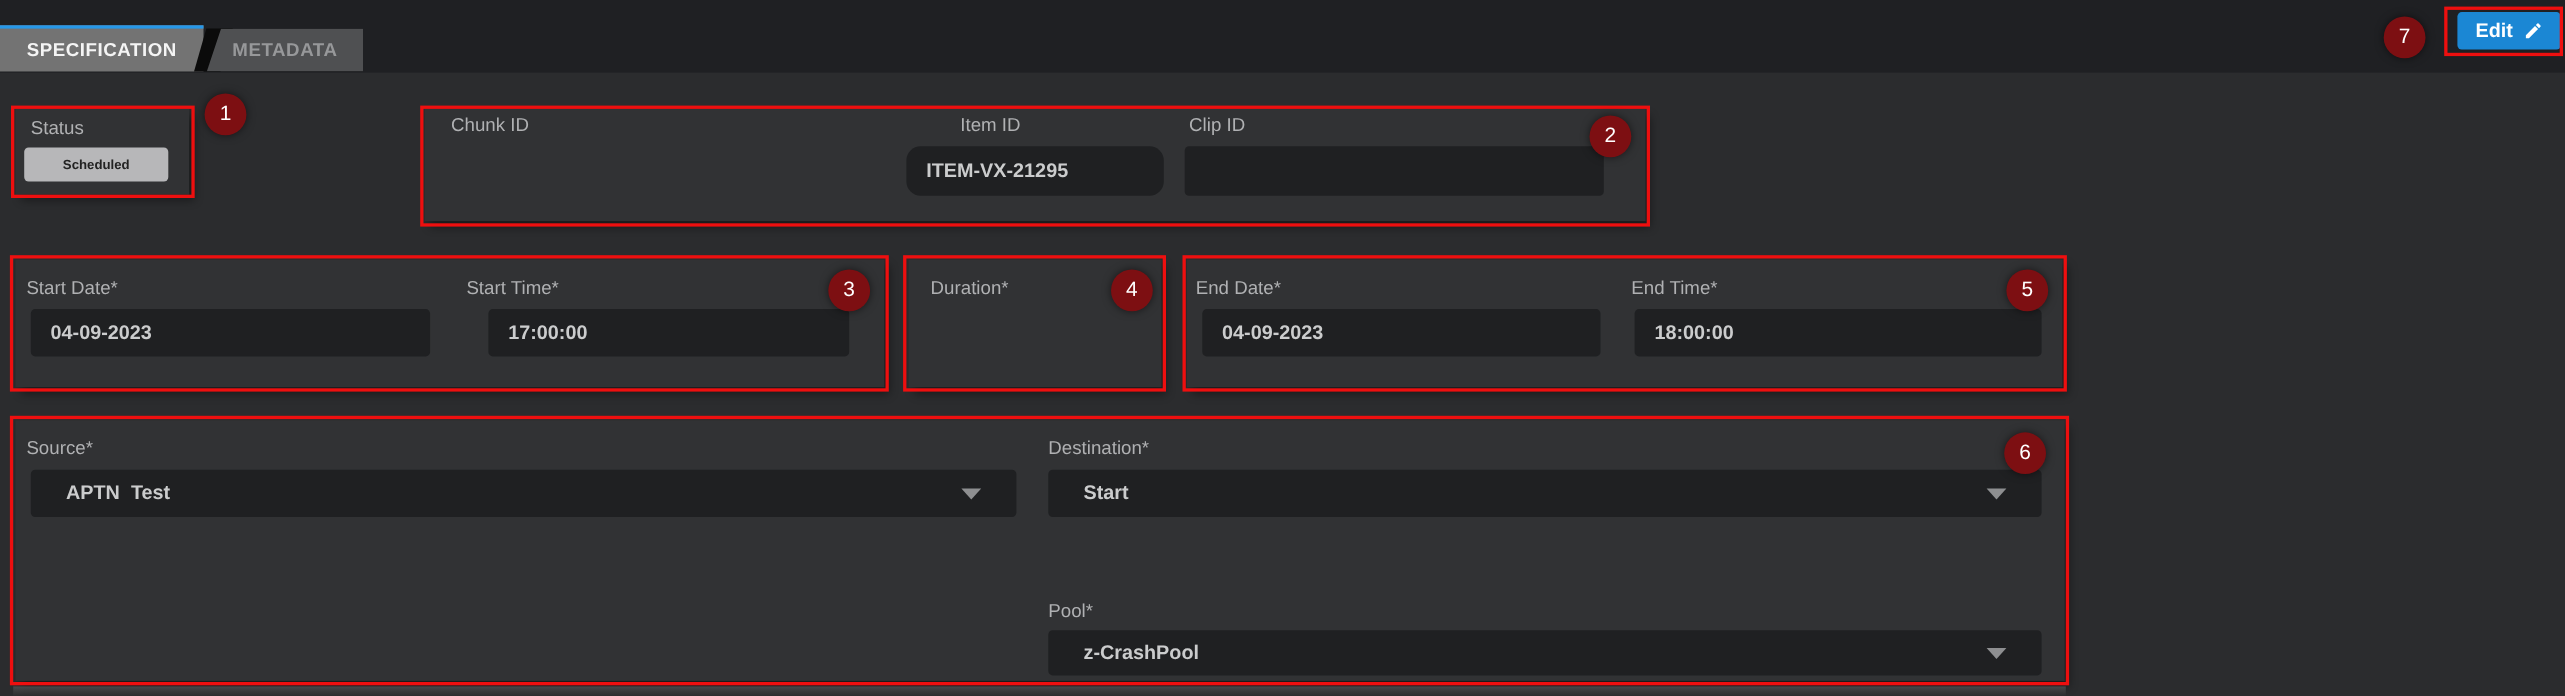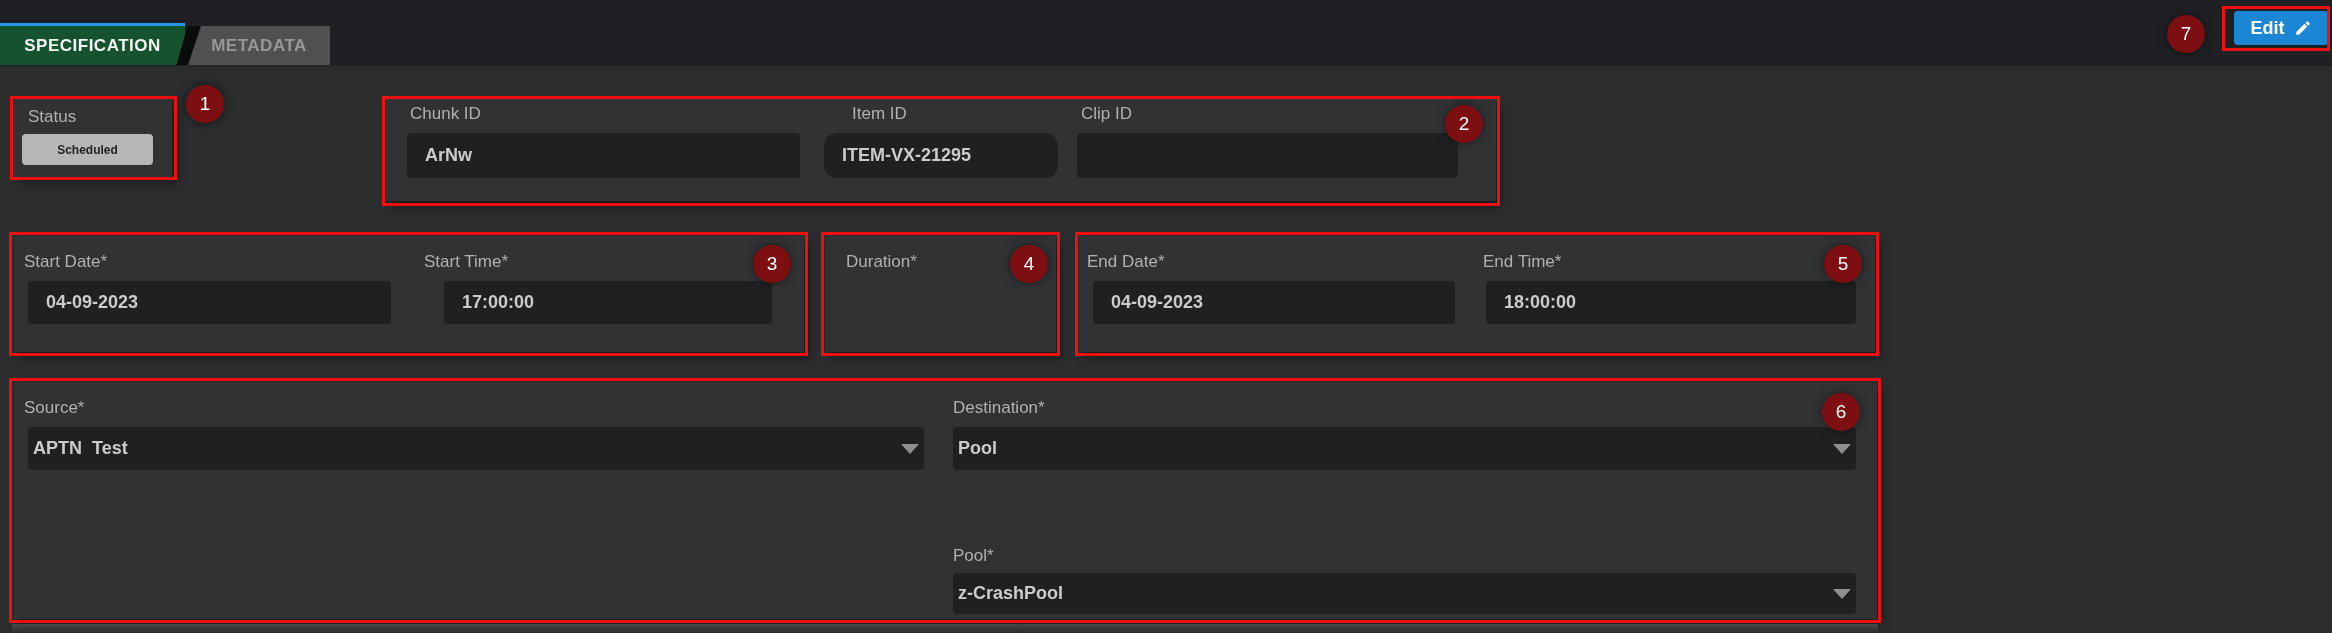--- a/index.html
+++ b/index.html
@@ -1,37 +1,37 @@
 <!DOCTYPE html>
 <html><head>
 <meta charset="utf-8">
 <style>
   html,body{margin:0;padding:0;background:#2b2c2e;}
   .stage{position:relative;width:2332px;height:633px;overflow:hidden;
          font-family:"Liberation Sans","DejaVu Sans",sans-serif;background:#2b2c2e;}
   
   .header{position:absolute;left:0;top:0;width:2332px;height:66px;background:#1f2023;}
-  .tab-active{position:absolute;left:0;top:23px;width:185px;height:39px;background:#14532d;
+  .tab-active{position:absolute;left:0;top:23px;width:185px;height:39px;background:#737373;
               border-top:3px solid #2798e8;display:flex;align-items:center;justify-content:center;
               color:#f4f4f4;font-size:17px;font-weight:700;letter-spacing:.5px;cursor:pointer;}
   .tab-meta-edge{position:absolute;left:182px;top:26px;width:24px;height:39px;background:#0b0b0b;
               transform:skewX(-16deg);}
   .tab-meta{position:absolute;left:188px;top:26px;width:142px;height:39px;background:#4f5052;
               clip-path:polygon(13px 0,100% 0,100% 100%,0 100%);
               display:flex;align-items:center;justify-content:center;color:#97989a;
               font-size:17px;font-weight:700;letter-spacing:.5px;cursor:pointer;}
   
   .panel{position:absolute;background:#313234;box-shadow:5px 6px 8px rgba(0,0,0,.42);}
   .flabel{position:absolute;color:#b0b1b3;font-size:17px;font-weight:400;white-space:pre;}
   .tinput{position:absolute;background:#1f2022;border-radius:4px;color:#cbcccd;
           font-size:18px;font-weight:600;display:flex;align-items:center;
           padding:0 18px;box-sizing:border-box;white-space:pre;}
   .select{position:absolute;background:#1f2022;border-radius:4px;color:#cbcccd;
           font-size:18px;font-weight:600;display:flex;align-items:center;justify-content:space-between;
-          padding:0 5px;box-sizing:border-box;white-space:pre;cursor:pointer;}
+          padding:0 32px;box-sizing:border-box;white-space:pre;cursor:pointer;}
   .arrow{width:0;height:0;border-left:9px solid transparent;border-right:9px solid transparent;
          border-top:10px solid #8e8f91;flex:0 0 auto;}
   .status-btn{position:absolute;left:22px;top:134px;width:131px;height:31px;background:#b7b7b9;
          border-radius:4px;color:#232323;font-size:12px;font-weight:700;
          display:flex;align-items:center;justify-content:center;}
   
   .edit-btn{position:absolute;left:2234px;top:11px;width:94px;height:34px;background:#1b87d4;
          border-radius:4px;color:#ffffff;font-size:18px;font-weight:700;
          display:flex;align-items:center;justify-content:center;gap:9px;cursor:pointer;}
   
@@ -59,22 +59,21 @@
     </svg>
   </div>
 
   <div class="panel" style="left:14px;top:99px;width:158px;height:78px;">
     <div class="flabel" style="position:absolute;left:14px;top:8px;">Status</div>
   </div>
   <div class="status-btn">Scheduled</div>
 
   <div class="panel" style="left:386px;top:99px;width:1110px;height:102px;"></div>
   <div class="flabel" style="left:410px;top:104px;">Chunk ID</div>
-  <div class="tinput" style="left:407px;top:133px;width:393px;height:45px;">ArNw</div>
-  <div class="flabel" style="left:852px;top:104px;">Item ID</div>
+  <div class="flabel" style="left:873px;top:104px;">Item ID</div>
   <div class="tinput" style="left:824px;top:133px;width:234px;height:45px;border-radius:13px;">ITEM-VX-21295</div>
   <div class="flabel" style="left:1081px;top:104px;">Clip ID</div>
   <div class="tinput" style="left:1077px;top:133px;width:381px;height:45px;"></div>
 
   <div class="panel" style="left:14px;top:236px;width:790px;height:116px;"></div>
   <div class="flabel" style="left:24px;top:252px;">Start Date*</div>
   <div class="tinput" style="left:28px;top:281px;width:363px;height:43px;">04-09-2023</div>
   <div class="flabel" style="left:424px;top:252px;">Start Time*</div>
   <div class="tinput" style="left:444px;top:281px;width:328px;height:43px;">17:00:00</div>
 
@@ -88,21 +87,21 @@
   <div class="tinput" style="left:1486px;top:281px;width:370px;height:43px;">18:00:00</div>
 
   <div class="panel" style="left:14px;top:382px;width:1863px;height:237px;"></div>
   <div class="flabel" style="left:24px;top:398px;">Source*</div>
   <div class="select" style="left:28px;top:427px;width:896px;height:43px;">
     <span>APTN  Test</span>
     <span class="arrow"></span>
   </div>
   <div class="flabel" style="left:953px;top:398px;">Destination*</div>
   <div class="select" style="left:953px;top:427px;width:903px;height:43px;">
-    <span>Pool</span>
+    <span>Start</span>
     <span class="arrow"></span>
   </div>
   <div class="flabel" style="left:953px;top:546px;">Pool*</div>
   <div class="select" style="left:953px;top:573px;width:903px;height:41px;gap:36px;">
     <span>z-CrashPool</span>
     <span class="arrow"></span>
   </div>
   <div class="bottom-glow"></div>
 
   <div class="redbox" style="left:10px;top:96px;width:167px;height:84px;"></div>

